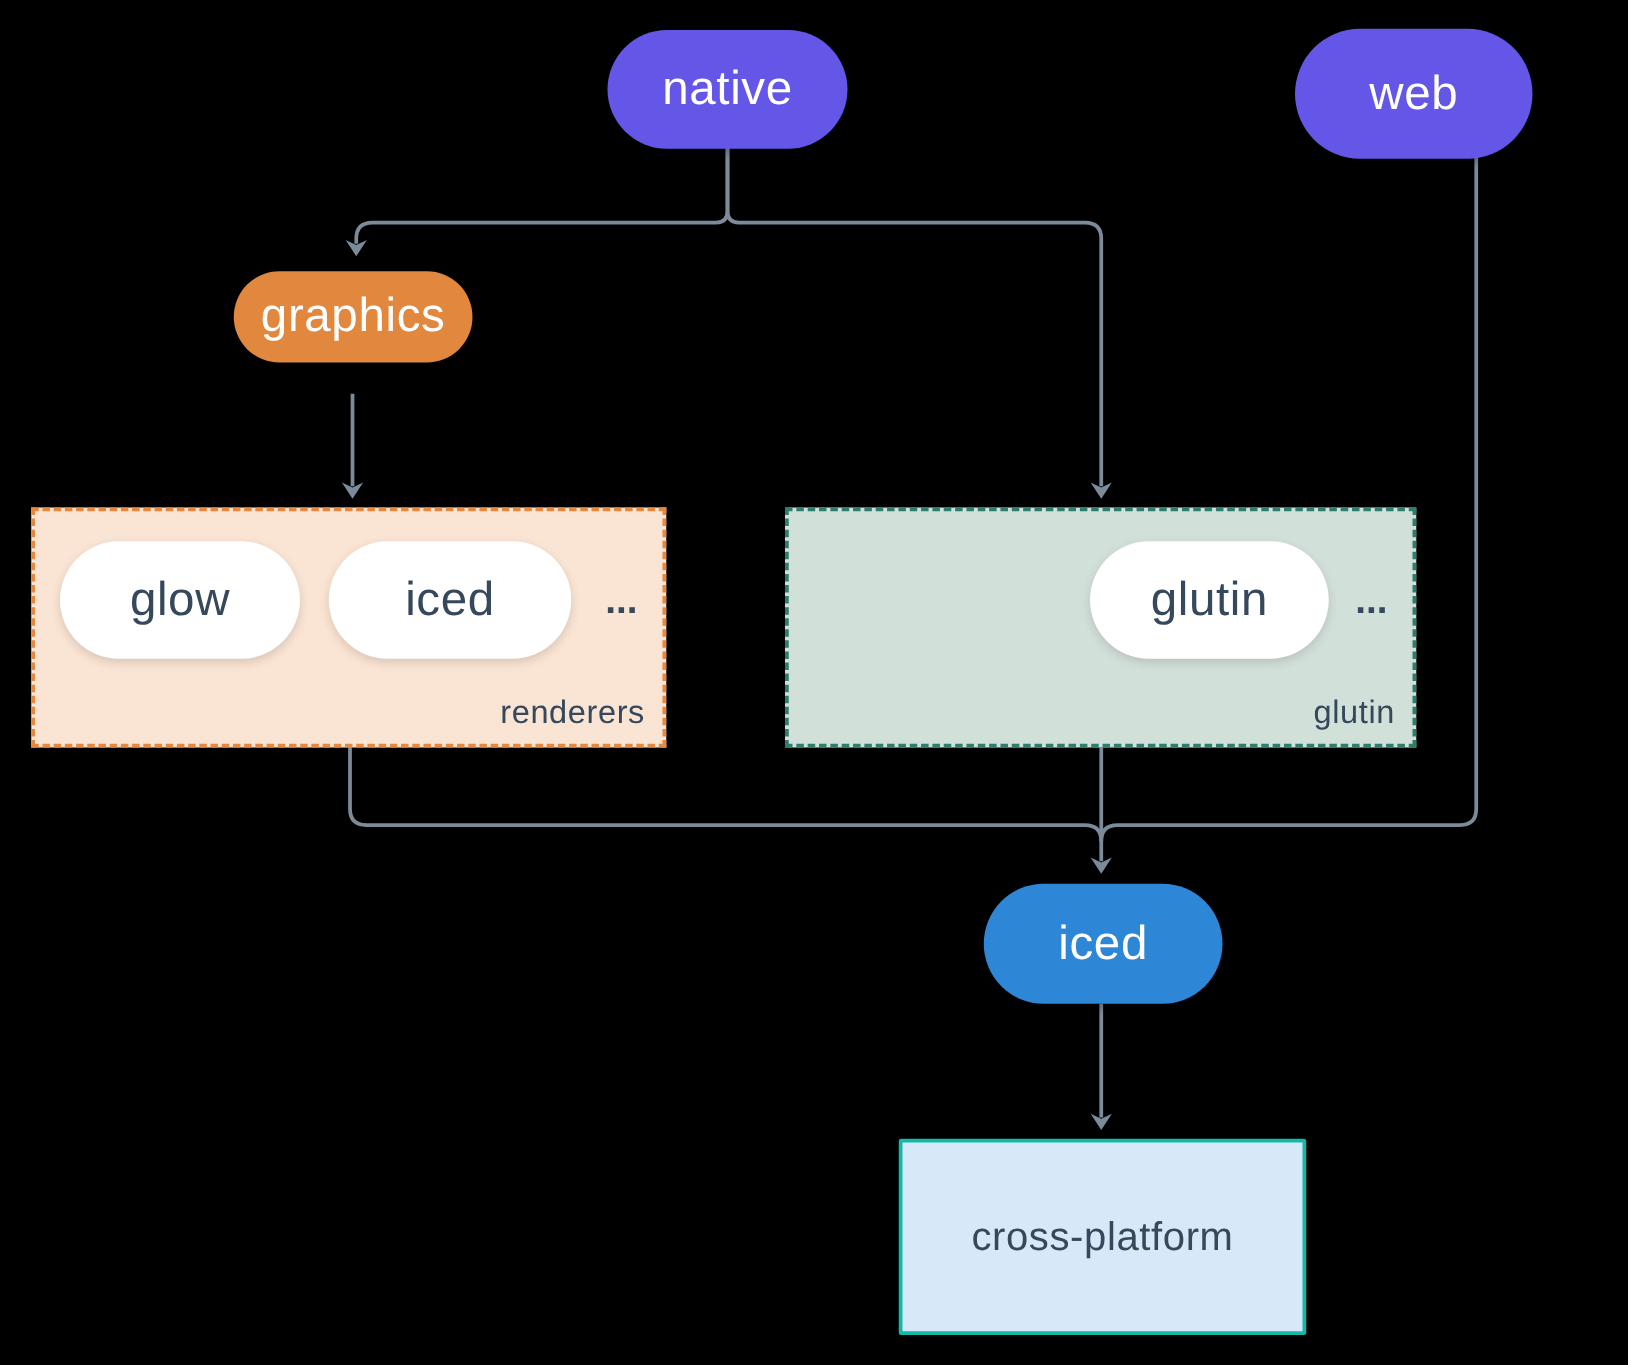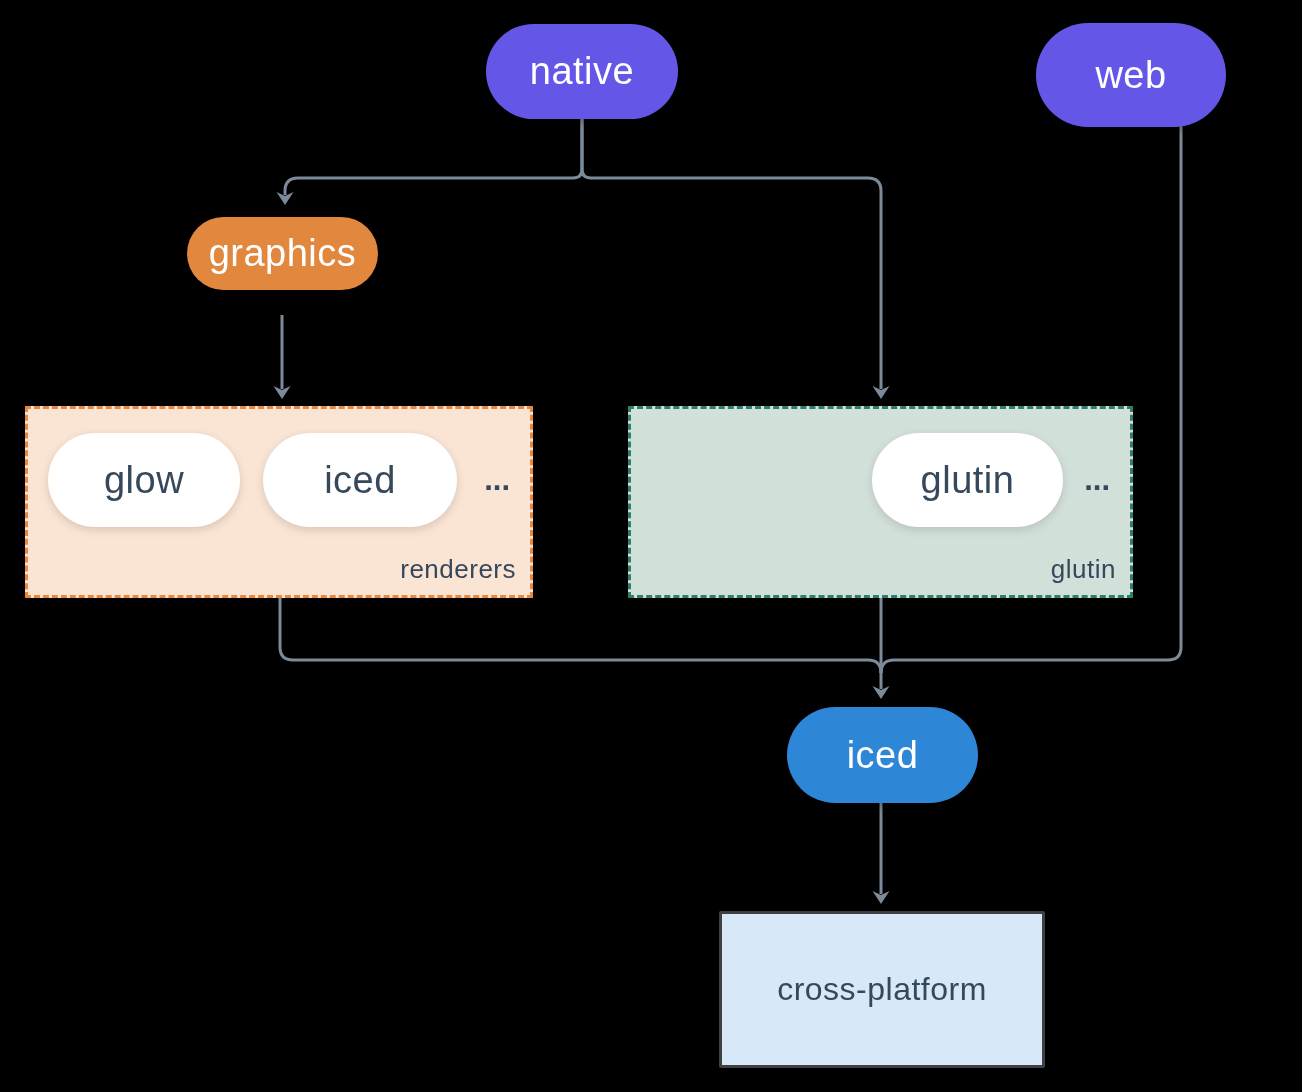--- a/index.html
+++ b/index.html
@@ -54,21 +54,21 @@
     font-size:31px;font-weight:600;color:#35485C;
   }
   .group-label{
     position:absolute;right:14px;bottom:10px;
     font-size:26px;color:#35485C;letter-spacing:.5px;
   }
 
   .appbox{
     position:absolute;left:719px;top:911px;width:326px;height:157px;
     box-sizing:border-box;
-    background:#D7E8F8;border:3px solid #404040;border-radius:2px;
+    background:#D7E8F8;border:3px solid #14b8a6;border-radius:2px;
     display:flex;flex-direction:column;align-items:center;justify-content:center;
     color:#35485C;font-size:32px;line-height:45px;letter-spacing:.5px;
   }
 </style>
 </head>
 <body>
 
 <div class="canvas">
 
   <svg class="wires" viewBox="0 0 1302 1092" xmlns="http://www.w3.org/2000/svg">

